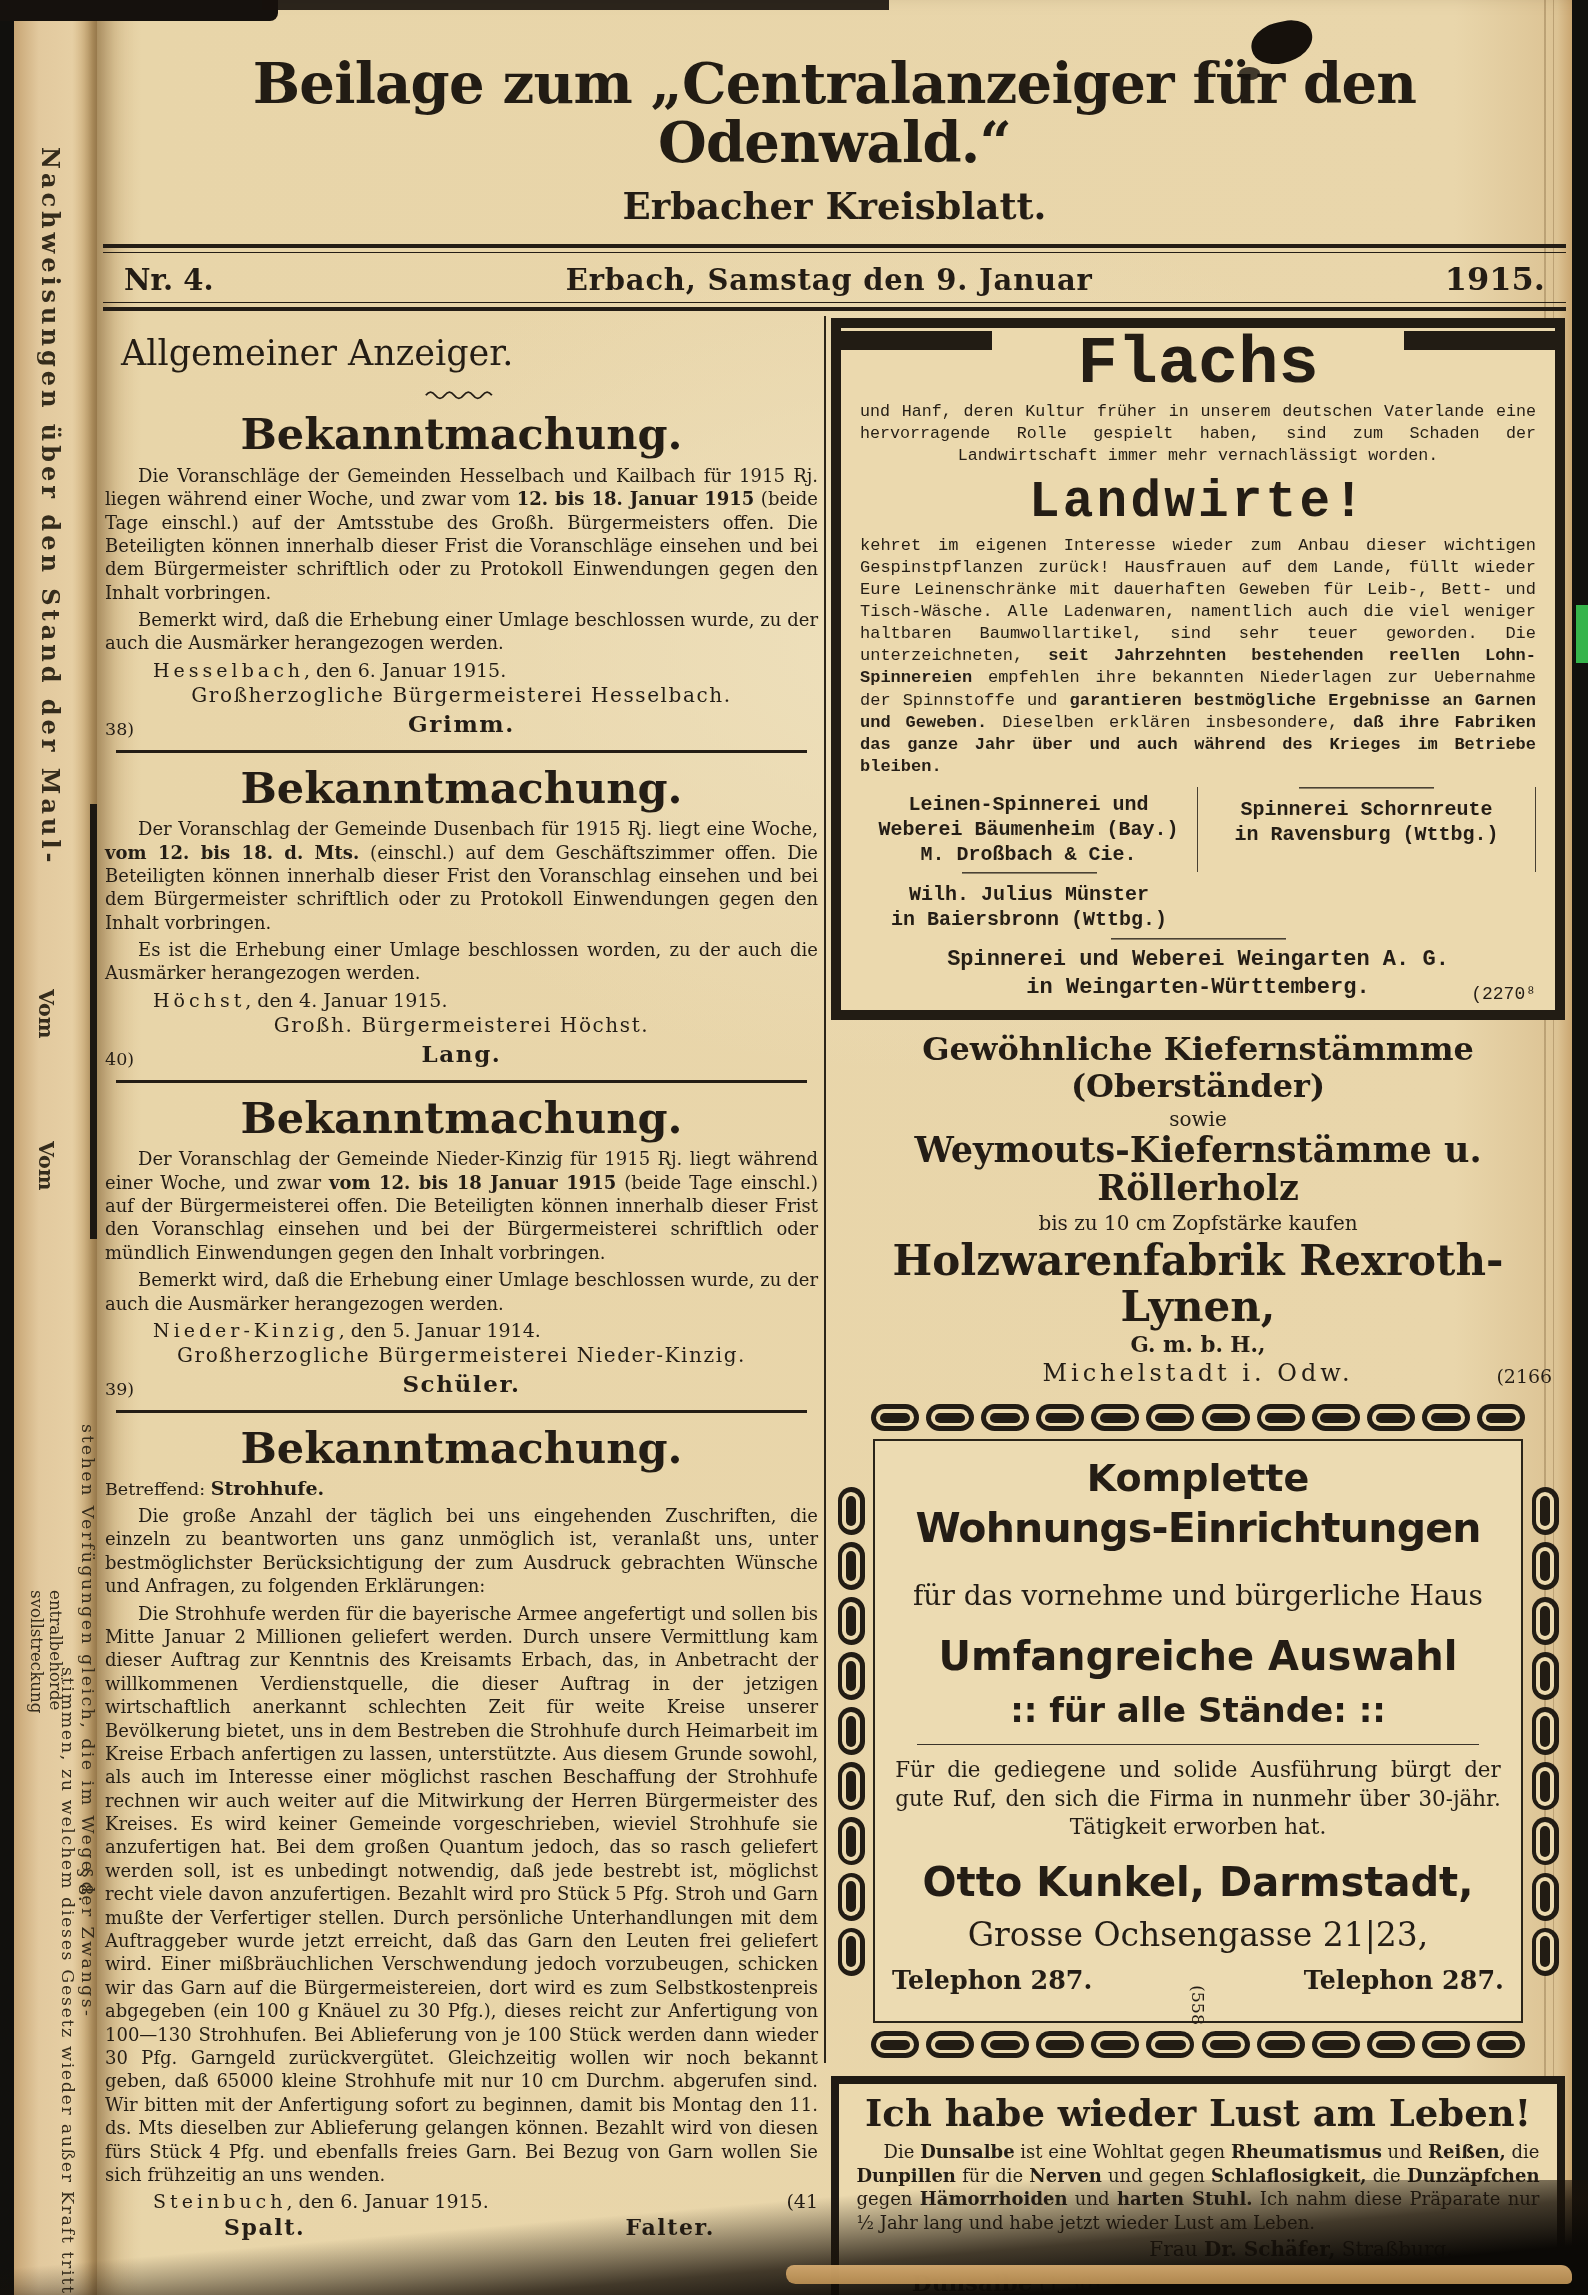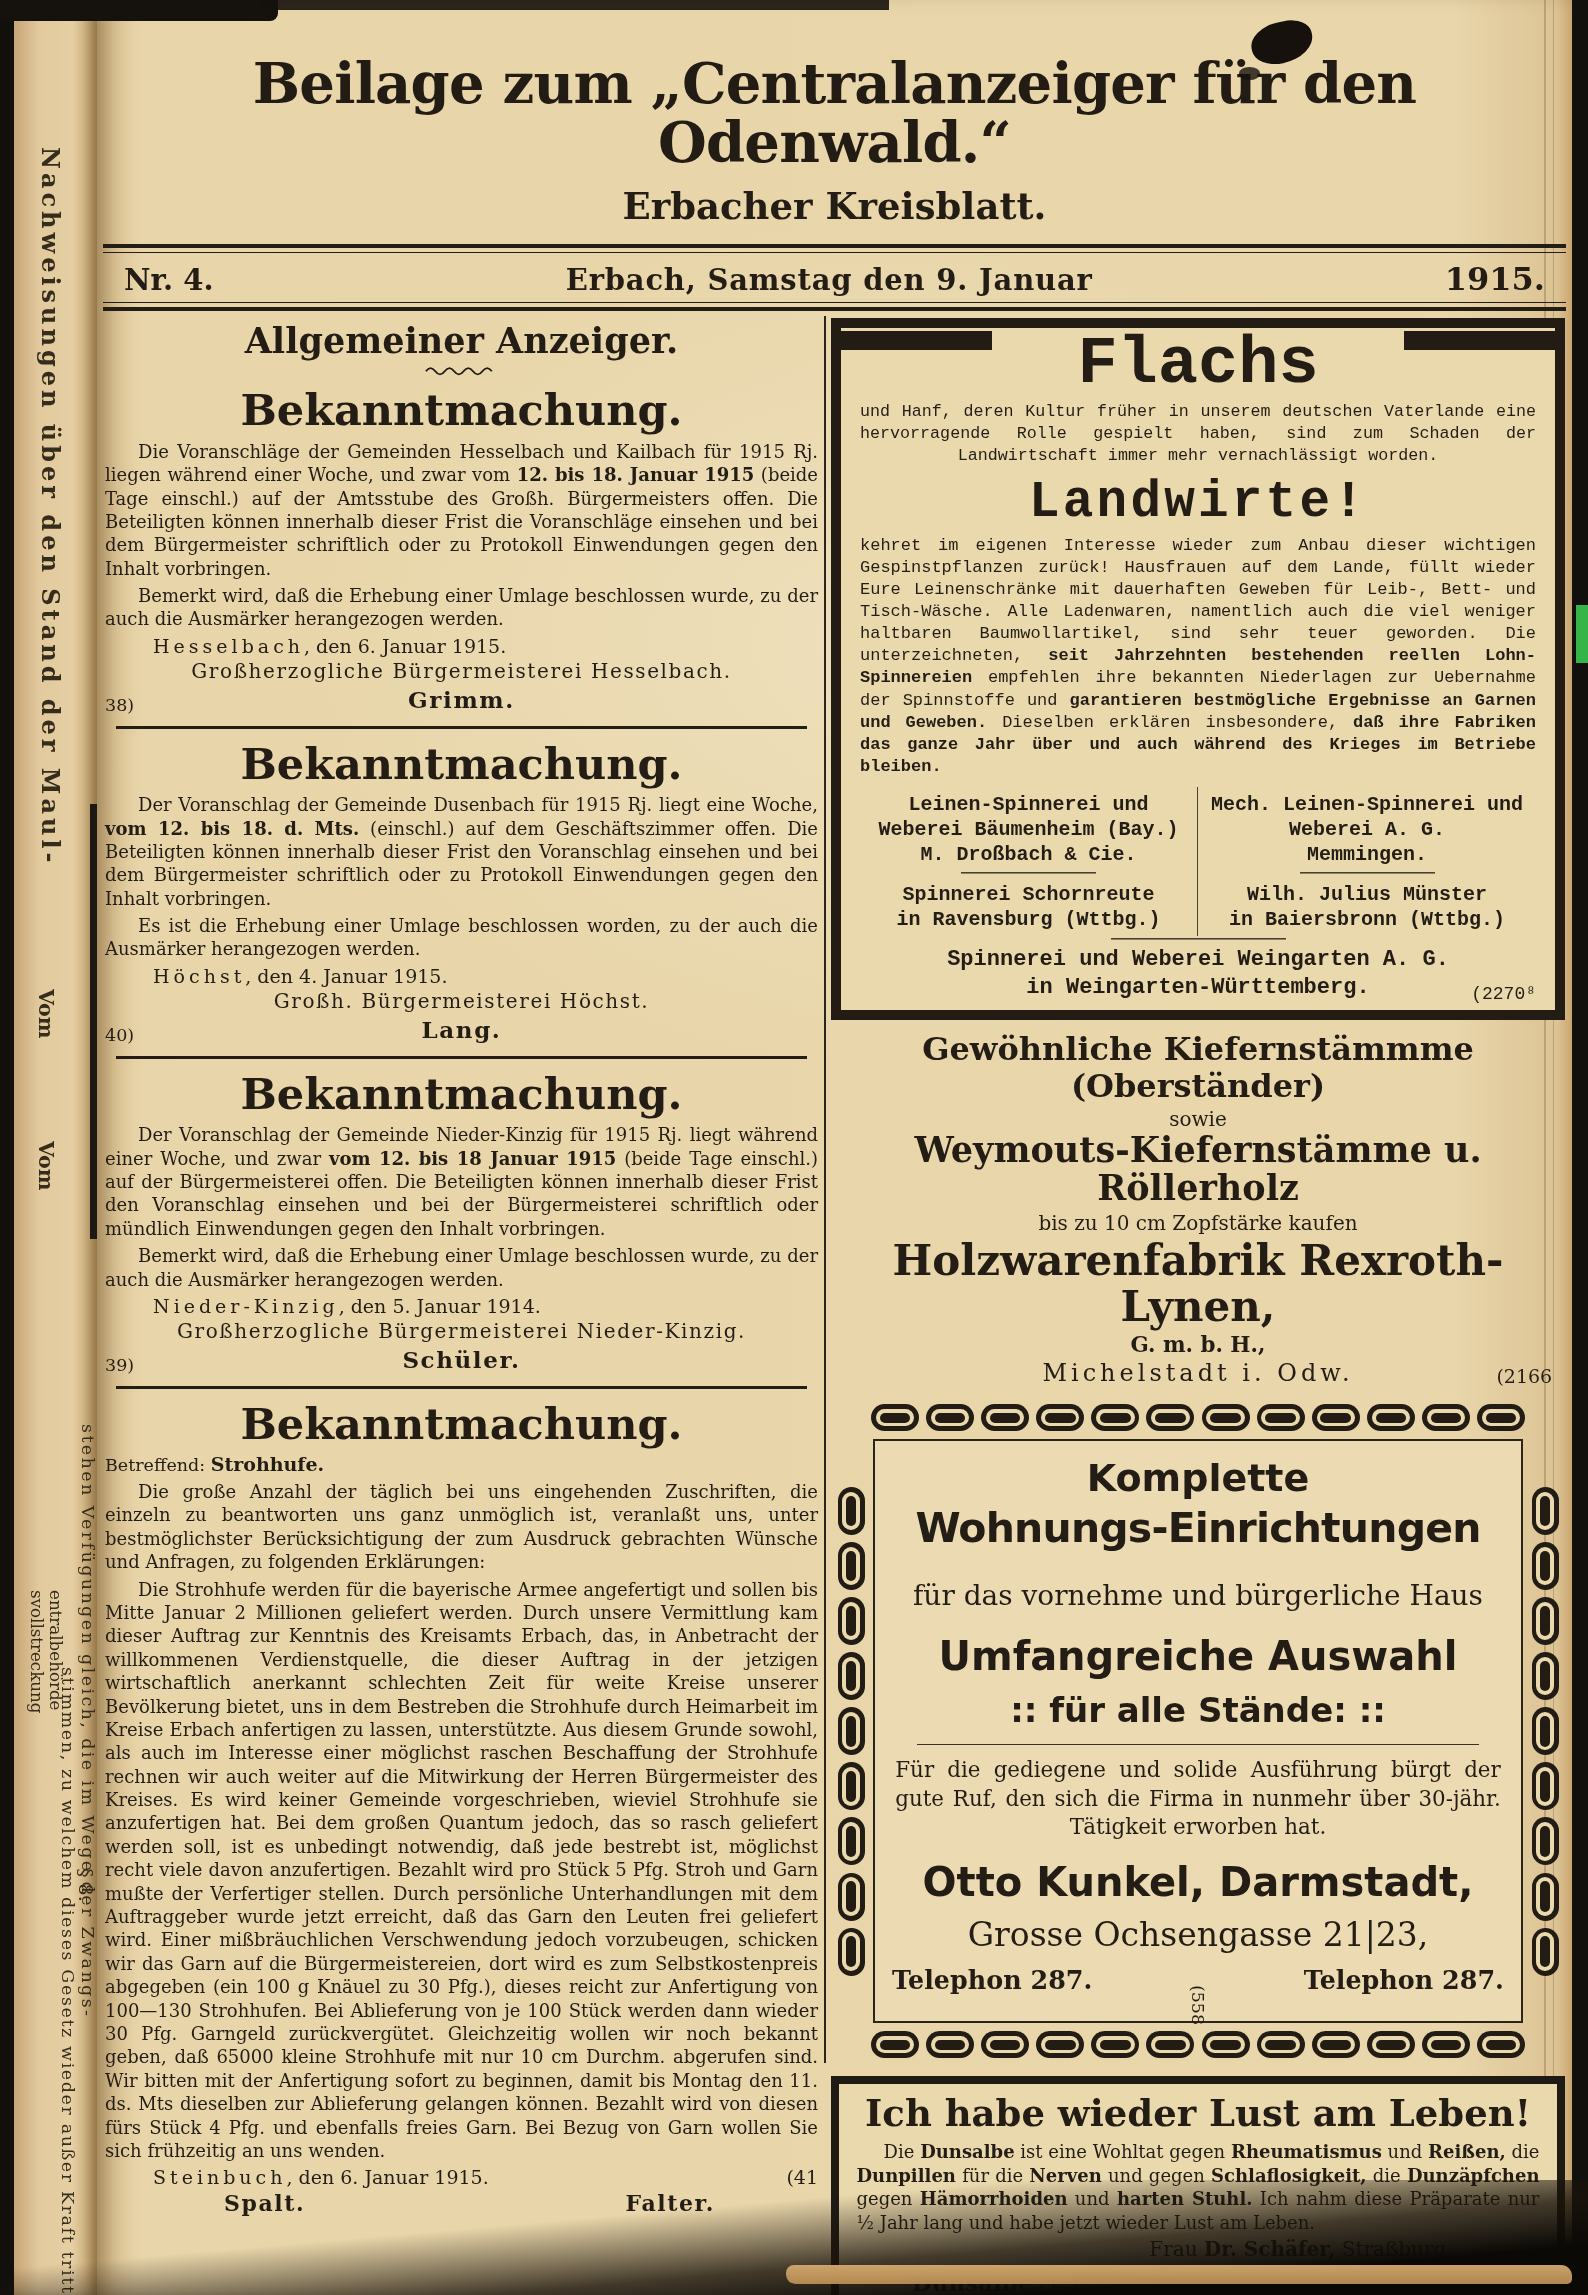--- a/index.html
+++ b/index.html
@@ -41,21 +41,21 @@
   .rule-top { margin-top:19px; border-top:4.8px solid #241d15; border-bottom:1.6px solid #241d15; height:4px; }
   .dateline { display:flex; justify-content:space-between; align-items:baseline;
     padding:7.1px 27px 4px; font-weight:bold; }
   .dl-issue { font-size:29px; } .dl-center { font-size:29px; letter-spacing:0.8px; } .dl-year { font-size:32px; }
   .rule-bottom { border-top:1.6px solid #241d15; border-bottom:7.1px solid #241d15; height:4.8px; }
 
   .col-divider { position:absolute; left:727px; top:316px; width:2.4px; height:1747px; background:#2c2519; }
 
   
   .left-col { position:absolute; left:8px; top:318px; width:713px; }
-  .sec-title { margin:4px; text-align:center; font-weight:bold; font-size:35px; line-height:1.1; }
+  .sec-title { margin:16px; text-align:left; font-weight:normal; font-size:35px; line-height:1.1; }
   .squiggle { display:block; margin:3.2px auto 0; }
   .bek { margin:12.7px 0 6.4px; text-align:center; font-weight:bold; font-size:43px; line-height:1.05; }
   .body { margin:0 0 4px; font-size:18px; line-height:1.3; text-align:justify; }
   .ind { text-indent:33px; }
   .place { margin:2.4px 0 0 48px; font-size:19px; }
   .sperr { letter-spacing:4px; }
   .authority { margin:2.4px 0 0; text-align:center; font-size:20px; letter-spacing:1.6px; }
   .sigrow { position:relative; text-align:center; margin-top:3.2px; height:30px; }
   .refno { position:absolute; left:0; bottom:1.6px; font-size:17.5px; }
   .sig { font-weight:bold; font-size:23px; letter-spacing:1.6px; }
@@ -246,24 +246,20 @@
         <div class="corner-bar r"></div>
         <h3 class="flachs-title">Flachs</h3>
         <p class="flachs-intro">und Hanf, deren Kultur früher in unserem deutschen Vaterlande eine hervorragende Rolle gespielt haben, sind zum Schaden der Landwirtschaft immer mehr vernachlässigt worden.</p>
         <h4 class="landwirte">Landwirte!</h4>
         <p class="flachs-body"><span>kehret im eigenen Interesse wieder zum Anbau dieser wichtigen Gespinstpflanzen zurück!  Hausfrauen auf dem Lande, füllt wieder Eure Leinenschränke mit dauerhaften Geweben für Leib-, Bett- und Tisch-Wäsche. Alle Ladenwaren, namentlich auch die viel weniger haltbaren Baumwollartikel, sind sehr teuer geworden.  Die unterzeichneten, </span><b>seit Jahrzehnten bestehenden reellen Lohn-Spinnereien</b><span> empfehlen ihre bekannten Niederlagen zur Uebernahme der Spinnstoffe und </span><b>garantieren bestmögliche Ergebnisse an Garnen und Geweben.</b><span>  Dieselben erklären insbesondere, </span><b>daß ihre Fabriken das ganze Jahr über und auch während des Krieges im Betriebe bleiben.</b></p>
         <div class="firm-grid">
           <div class="firm c1 r1">
               <span>Leinen-Spinnerei und Weberei Bäumenheim (Bay.)</span>
               <span class="firm-sub">M. Droßbach &amp; Cie.</span>
             </div>
-          <div class="firm c2 r1">
-              <span>Mech. Leinen-Spinnerei und Weberei A. G.</span>
-              <span class="firm-sub">Memmingen.</span>
-            </div>
           <div class="firm c1 r2">
               <span>Spinnerei Schornreute</span>
               <span class="firm-sub">in Ravensburg (Wttbg.)</span>
             </div>
           <div class="firm c2 r2">
               <span>Wilh. Julius Münster</span>
               <span class="firm-sub">in Baiersbronn (Wttbg.)</span>
             </div>
         </div>
         <div class="firm-footer">

